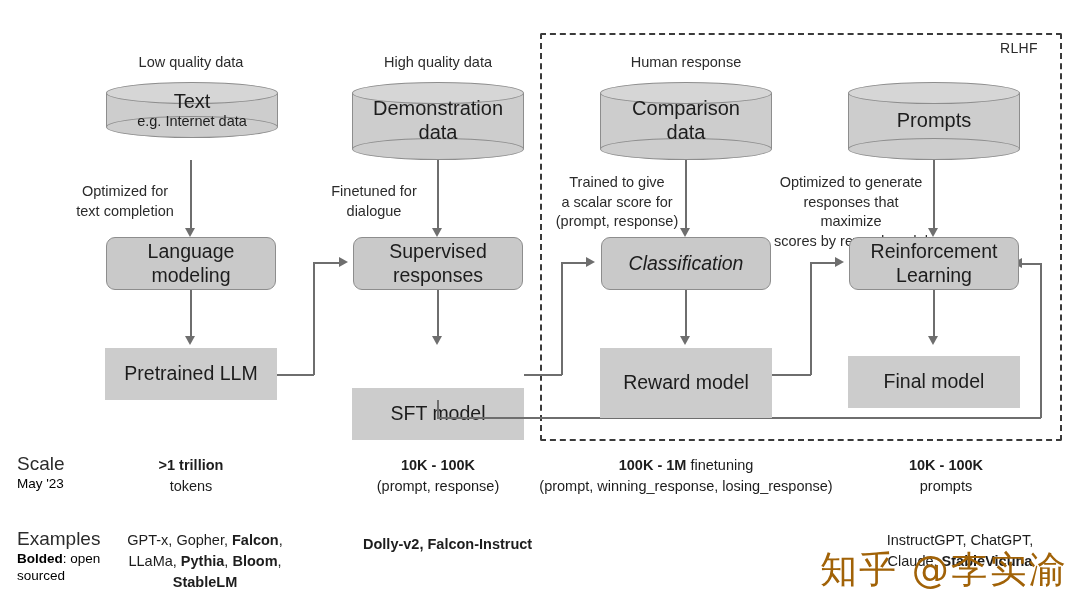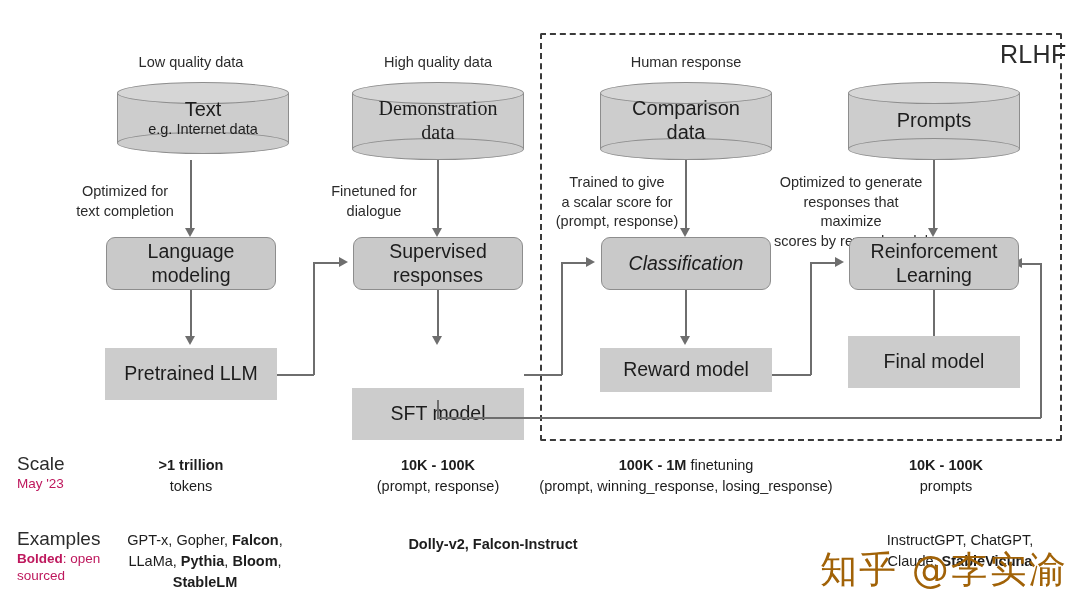--- a/index.html
+++ b/index.html
@@ -4,21 +4,21 @@
 <style>
   html,body{margin:0;padding:0;background:#ffffff;}
   body{width:1080px;height:604px;overflow:hidden;
        font-family:"Liberation Sans","DejaVu Sans",sans-serif;color:#2b2b2b;}
   #stage{position:relative;width:1080px;height:604px;}
 
   .abs{position:absolute;}
 
   
   .rlhf-box{border:2px dashed #3a3a3a;border-radius:2px;box-sizing:border-box;}
-  .rlhf-label{font-size:25px;color:#2b2b2b;letter-spacing:.3px;}
+  .rlhf-label{font-size:14px;color:#2b2b2b;letter-spacing:.3px;}
 
   
   .cyl{box-sizing:border-box;}
   .cyl .body{position:absolute;left:0;right:0;top:11px;bottom:11px;
              background:#cdcdcd;border-left:1.5px solid #8d8d8d;border-right:1.5px solid #8d8d8d;}
   .cyl .top{position:absolute;left:0;right:0;top:0;height:22px;border-radius:50%;
             background:#d6d6d6;border:1.5px solid #8d8d8d;box-sizing:border-box;}
   .cyl .bot{position:absolute;left:0;right:0;bottom:0;height:22px;border-radius:50%;
             background:#cdcdcd;border:1.5px solid #8d8d8d;box-sizing:border-box;}
   .cyl .lbl{position:absolute;left:0;right:0;top:0;bottom:0;
@@ -46,42 +46,42 @@
   .arw-l{width:0;height:0;border-top:5.5px solid transparent;border-bottom:5.5px solid transparent;
          border-right:9px solid #6e6e6e;}
 
   
   .cap-top{font-size:14.5px;color:#2b2b2b;text-align:center;}
   .cap-edge{font-size:14.5px;color:#2b2b2b;text-align:center;line-height:1.35;}
 
   
   .row-head{line-height:1.25;}
   .row-head .h{font-size:19px;color:#2b2b2b;}
-  .row-head .s{font-size:13.5px;color:#be185d;}
+  .row-head .s{font-size:13.5px;color:#000000;}
   .row-head .s b{font-weight:bold;}
   .cellc{text-align:center;font-size:14.5px;line-height:1.45;color:#1d1d1d;}
   .cellc b{font-weight:bold;}
-  .cellL{text-align:center;font-size:14.5px;line-height:1.45;color:#1d1d1d;}
+  .cellL{text-align:left;font-size:14.5px;line-height:1.45;color:#1d1d1d;}
   .cellL b{font-weight:bold;}
 
   
   .wm{font-size:37px;color:#a16207;white-space:nowrap;
       font-family:"DejaVu Sans",sans-serif;letter-spacing:2px;}
 </style>
 </head>
 <body>
 
 <div id="stage">
 
   <div class="abs rlhf-box" style="left:540px;top:33px;width:522px;height:408px;"></div>
   <div class="abs rlhf-label" style="left:1000px;top:40px;">RLHF</div>
 
   <div class="abs cap-top" style="left:91px;top:54px;width:200px;">Low quality data</div>
 
-  <div class="abs cyl" style="left:117px;top:82px;width:172px;height:72px;border-radius:24px;">
+  <div class="abs cyl" style="left:106px;top:82px;width:172px;height:56px;border-radius:24px;">
     <div class="body"></div>
       <div class="bot"></div>
       <div class="top"></div>
     <div class="lbl">
       <div class="t1">Text</div>
       <div class="t2">e.g. Internet data</div>
     </div>
   </div>
 
   <div class="abs ln-v" style="left:190px;top:160px;height:69px;"></div>
@@ -102,21 +102,21 @@
   <div class="abs ln-h" style="left:313px;top:262px;width:27px;"></div>
   <div class="abs arw-r" style="left:339px;top:257px;"></div>
 
   <div class="abs cap-top" style="left:338px;top:54px;width:200px;">High quality data</div>
 
   <div class="abs cyl" style="left:352px;top:82px;width:172px;height:78px;">
     <div class="body"></div>
       <div class="bot"></div>
       <div class="top"></div>
     <div class="lbl">
-      <div class="t1" style="white-space:pre-line;font-family:Liberation Serif, serif;">Demonstration
+      <div class="t1" style="white-space:pre-line;">Demonstration
 data</div>
     </div>
   </div>
 
   <div class="abs ln-v" style="left:437px;top:160px;height:69px;"></div>
   <div class="abs arw-d" style="left:432px;top:228px;"></div>
   <div class="abs cap-edge" style="left:318px;top:182px;width:112px;white-space:pre-line;">Finetuned for
 dialogue</div>
 
   <div class="abs proc" style="left:353px;top:237px;width:170px;height:53px;white-space:pre-line;">Supervised
@@ -154,21 +154,21 @@
   <div class="abs arw-d" style="left:680px;top:228px;"></div>
   <div class="abs cap-edge" style="left:553px;top:173px;width:128px;white-space:pre-line;">Trained to give
 a scalar score for
 (prompt, response)</div>
 
   <div class="abs proc" style="left:601px;top:237px;width:170px;height:53px;white-space:pre-line;font-style:italic;">Classification</div>
 
   <div class="abs ln-v" style="left:685px;top:290px;height:47px;"></div>
   <div class="abs arw-d" style="left:680px;top:336px;"></div>
 
-  <div class="abs model" style="left:600px;top:348px;width:172px;height:44px;">Reward model</div>
+  <div class="abs model" style="left:600px;top:348px;width:172px;height:70px;">Reward model</div>
 
   <div class="abs ln-h" style="left:772px;top:374px;width:39px;"></div>
   <div class="abs ln-v" style="left:810px;top:262px;height:113px;"></div>
   <div class="abs ln-h" style="left:810px;top:262px;width:26px;"></div>
   <div class="abs arw-r" style="left:835px;top:257px;"></div>
 
   <div class="abs cyl" style="left:848px;top:82px;width:172px;height:78px;">
     <div class="body"></div>
       <div class="bot"></div>
       <div class="top"></div>
@@ -182,21 +182,21 @@
   <div class="abs cap-edge" style="left:772px;top:173px;width:158px;white-space:pre-line;">Optimized to generate
 responses that maximize
 scores by reward model</div>
 
   <div class="abs proc" style="left:849px;top:237px;width:170px;height:53px;white-space:pre-line;">Reinforcement
 Learning</div>
 
   <div class="abs ln-v" style="left:933px;top:290px;height:47px;"></div>
   <div class="abs arw-d" style="left:928px;top:336px;"></div>
 
-  <div class="abs model" style="left:848px;top:336px;width:172px;height:52px;">Final model</div>
+  <div class="abs model" style="left:848px;top:356px;width:172px;height:52px;">Final model</div>
 
   <div class="abs row-head" style="left:17px;top:452px;">
     <div class="h">Scale</div>
     <div class="s">May '23</div>
   </div>
 
   <div class="abs cellc" style="left:116px;top:455px;width:150px;">
     <b>&gt;1 trillion</b><br>
     <span>tokens</span>
   </div>

